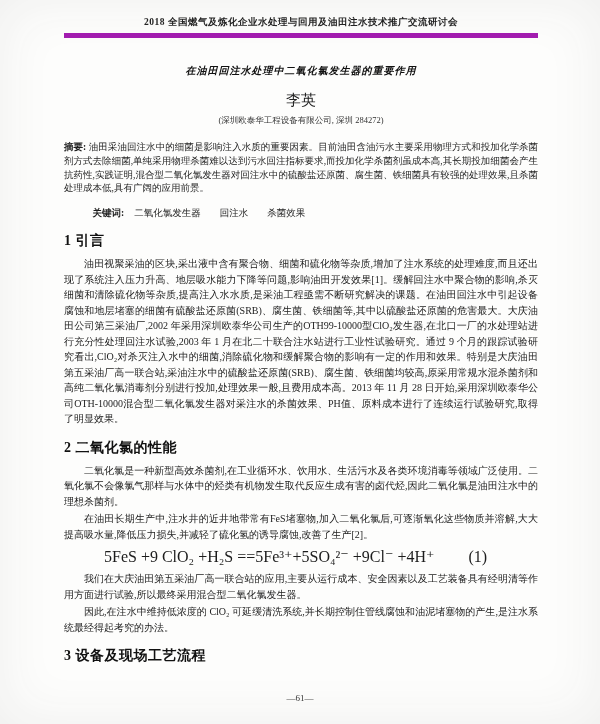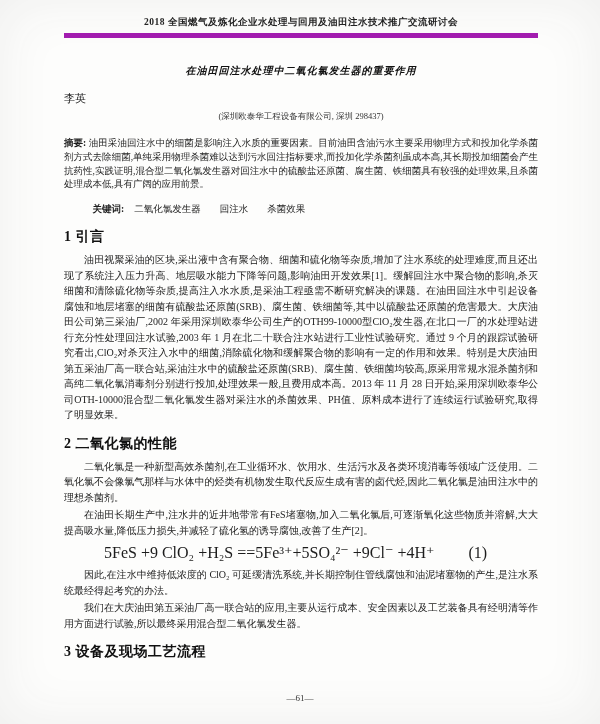--- a/index.html
+++ b/index.html
@@ -16,21 +16,21 @@
   }
   .conf-header{
     font-size:9.5px;font-weight:bold;text-align:center;
     letter-spacing:0.5px;color:#222;
     padding-bottom:4px;border-bottom:5px solid #a21caf;
   }
   .title{
     font-size:10px;font-weight:bold;text-align:center;
     margin:26px 0 0 0;letter-spacing:1px;color:#111;font-style:italic;
   }
-  .author{font-size:11px;text-align:left;margin-top:13px;color:#222;}
+  .author{font-size:15px;text-align:center;margin-top:13px;color:#222;}
   .affiliation{font-size:8.5px;text-align:center;margin-top:5px;color:#333;}
   .abstract{
     font-size:9.5px;line-height:1.45;text-align:justify;
     margin:14px 0 0 0;color:#1e1e1e;
   }
   .abstract .label,.keywords .label{font-weight:bold;text-align:right;}
   .keywords{
     font-size:9.5px;margin:11px 0 0 0;padding-left:3em;color:#1e1e1e;
   }
   .keywords .kw-text{margin-left:0.8em;}
@@ -55,21 +55,21 @@
 <body>
 
 <div class="page">
 
   <div class="conf-header">2018 全国燃气及炼化企业水处理与回用及油田注水技术推广交流研讨会</div>
 
   <h1 class="title">在油田回注水处理中二氧化氯发生器的重要作用</h1>
 
   <div class="author">李英</div>
 
-  <div class="affiliation">(深圳欧泰华工程设备有限公司, 深圳 298437)</div>
+  <div class="affiliation">(深圳欧泰华工程设备有限公司, 深圳 284272)</div>
 
   <p class="abstract">
     <span class="label">摘要:</span>
     <span>油田采油回注水中的细菌是影响注入水质的重要因素。目前油田含油污水主要采用物理方式和投加化学杀菌剂方式去除细菌,单纯采用物理杀菌难以达到污水回注指标要求,而投加化学杀菌剂虽成本高,其长期投加细菌会产生抗药性,实践证明,混合型二氧化氯发生器对回注水中的硫酸盐还原菌、腐生菌、铁细菌具有较强的处理效果,且杀菌处理成本低,具有广阔的应用前景。</span>
   </p>
 
   <p class="keywords">
     <span class="label">关键词:</span>
     <span class="kw-text">二氧化氯发生器　　回注水　　杀菌效果</span>
   </p>
@@ -82,21 +82,21 @@
 
   <p class="body">二氧化氯是一种新型高效杀菌剂,在工业循环水、饮用水、生活污水及各类环境消毒等领域广泛使用。二氧化氯不会像氯气那样与水体中的烃类有机物发生取代反应生成有害的卤代烃,因此二氧化氯是油田注水中的理想杀菌剂。</p>
 
   <p class="body">在油田长期生产中,注水井的近井地带常有FeS堵塞物,加入二氧化氯后,可逐渐氧化这些物质并溶解,大大提高吸水量,降低压力损失,并减轻了硫化氢的诱导腐蚀,改善了生产[2]。</p>
 
   <div class="equation">
     <span>5FeS +9 ClO₂ +H₂S ==5Fe³⁺+5SO₄²⁻ +9Cl⁻ +4H⁺</span>
     <span class="eq-num">(1)</span>
   </div>
 
+  <p class="body">我们在大庆油田第五采油厂高一联合站的应用,主要从运行成本、安全因素以及工艺装备具有经明清等作用方面进行试验,所以最终采用混合型二氧化氯发生器。</p>
+
   <p class="body">因此,在注水中维持低浓度的 ClO₂ 可延缓清洗系统,并长期控制住管线腐蚀和油泥堵塞物的产生,是注水系统最经得起考究的办法。</p>
-
-  <p class="body">我们在大庆油田第五采油厂高一联合站的应用,主要从运行成本、安全因素以及工艺装备具有经明清等作用方面进行试验,所以最终采用混合型二氧化氯发生器。</p>
 
   <h2 class="sec">3  设备及现场工艺流程</h2>
 
   <div class="footer">—61—</div>
 
 </div>
 
 </body></html>

